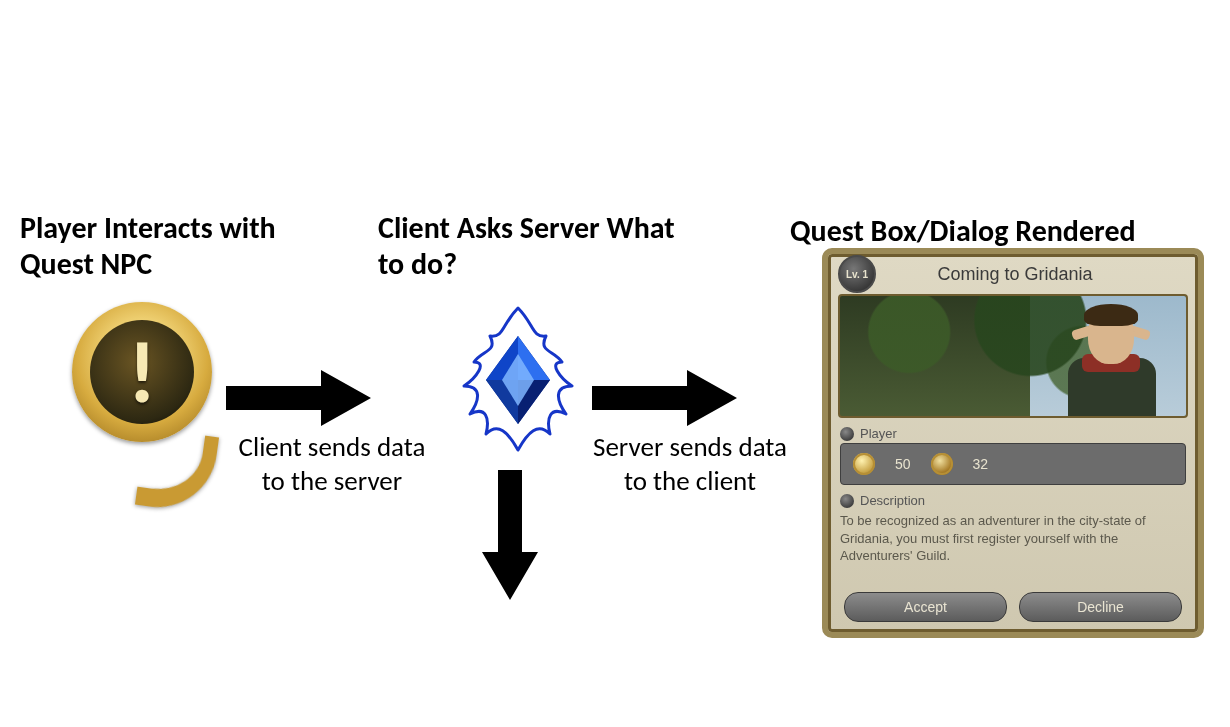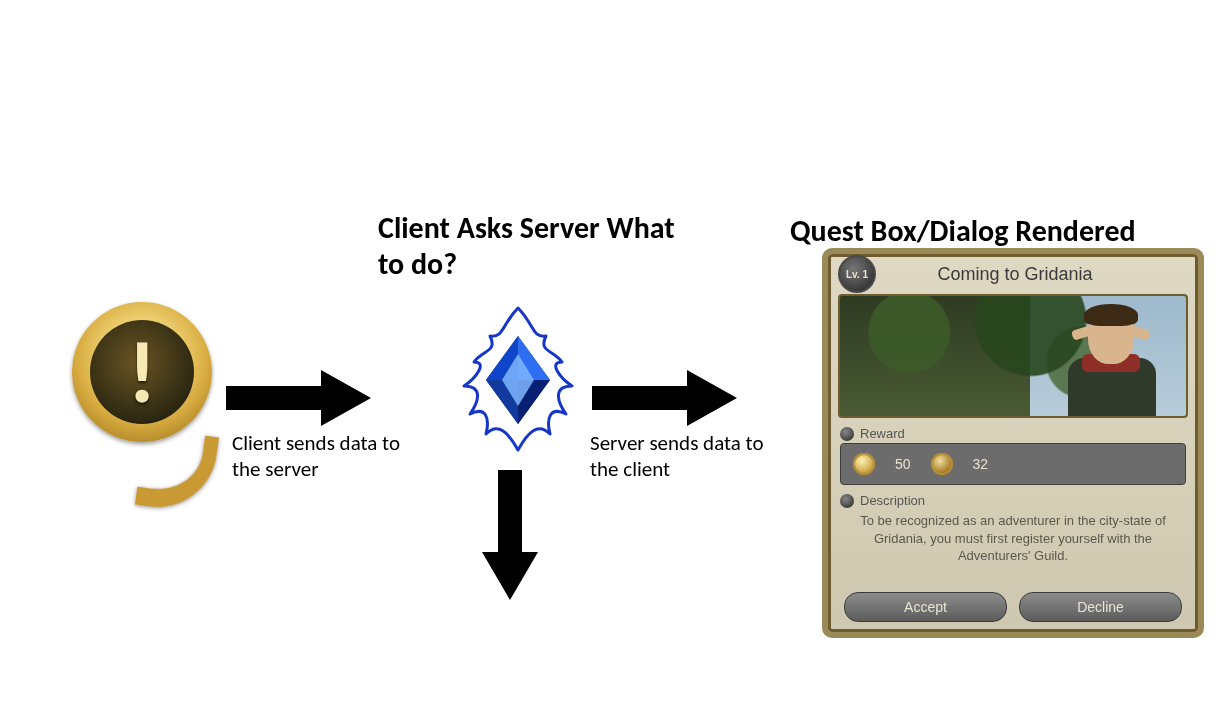--- a/index.html
+++ b/index.html
@@ -16,21 +16,21 @@
   .abs { position: absolute; }
 
   .title { font-size: 48px; font-weight: 700; left: 50px; top: 20px; }
 
   .hdr { font-size: 30px; font-weight: 700; line-height: 1.2; }
   .h-left  { left: 20px;  top: 210px; width: 300px; }
   .h-mid   { left: 378px; top: 210px; width: 320px; }
   .h-right { left: 790px; top: 213px; width: 430px; }
   .h-bottom{ left: 386px; top: 628px; width: 360px; text-align: center-left; }
 
-  .caption { font-size: 21px; line-height: 1.25; }
+  .caption { font-size: 27px; line-height: 1.25; text-align: center; }
   .cap1 { left: 232px; top: 430px; width: 200px; }
   .cap2 { left: 590px; top: 430px; width: 200px; }
 
   
   .quest-ring {
     left: 72px; top: 302px; width: 140px; height: 140px; border-radius: 50%;
     background: radial-gradient(circle at 50% 40%, #fff9df 0%, #f3d77c 30%, #d7ab3f 60%, #8c6414 100%);
     box-shadow: 0 2px 4px rgba(0,0,0,.4);
   }
   .quest-inner {
@@ -128,21 +128,21 @@
     display:flex; align-items:center; gap:20px; padding:0 12px;
     color:#e8e3cf; font-size:14px;
   }
   .coin { width:22px; height:22px; border-radius:50%;
     background: radial-gradient(circle at 40% 35%, #fff2b0, #caa64a 60%, #7a5a18);
     box-shadow: inset 0 0 0 2px #b68f35;
   }
   .coin.dark { background: radial-gradient(circle at 40% 35%, #f0e0a0, #a97e2a 60%, #5a3d10); }
 
   .desc { margin: 4px 12px 16px; color:#5b584c; font-size:13px; line-height:1.35;
-    filter: blur(.25px); text-align: center; }
+    filter: blur(.25px); }
 
   .btn-row { position:absolute; left:0; right:0; bottom:10px;
     display:flex; justify-content:space-around; padding:0 16px; gap:12px;margin-top:16px; }
   .btn {
     flex:1; height:28px; border-radius:14px;
     background: linear-gradient(#8c8c8c, #5c5c5c);
     border:1px solid #3a3a3a;
     color:#e9e4d2; font-size:14px;
     display:flex; align-items:center; justify-content:center;
   }
@@ -154,20 +154,21 @@
   }
   .card::before { left:-18px; top:-18px; border-right:none; border-bottom:none; }
   .card::after  { right:-18px; top:-18px; border-left:none; border-bottom:none; }
 </style>
 </head>
 <body>
 
 <div class="stage">
 
 
+  <div class="abs hdr h-left">Player Interacts with Quest NPC</div>
   <div class="abs hdr h-mid">Client Asks Server What to do?</div>
   <div class="abs hdr h-right">Quest Box/Dialog Rendered</div>
 
   <div class="abs quest-ring"></div>
   <div class="abs quest-inner"></div>
   <div class="abs quest-bang">!</div>
   <div class="abs quest-tail"></div>
 
   <div class="abs flame-wrap">
     <svg viewBox="0 0 160 160">
@@ -219,21 +220,21 @@
         <div class="npc-scarf"></div>
         <div class="npc-ear l"></div>
         <div class="npc-ear r"></div>
         <div class="npc-head"></div>
         <div class="npc-hair"></div>
       </div>
     </div>
 
     <div class="section-label">
       <span class="bullet-ico"></span>
-      <span>Reward</span>
+      <span>Player</span>
     </div>
     <div class="reward-row">
       <span class="coin"></span>
       <span>50</span>
       <span class="coin dark"></span>
       <span>32</span>
     </div>
 
     <div class="section-label">
       <span class="bullet-ico"></span>

